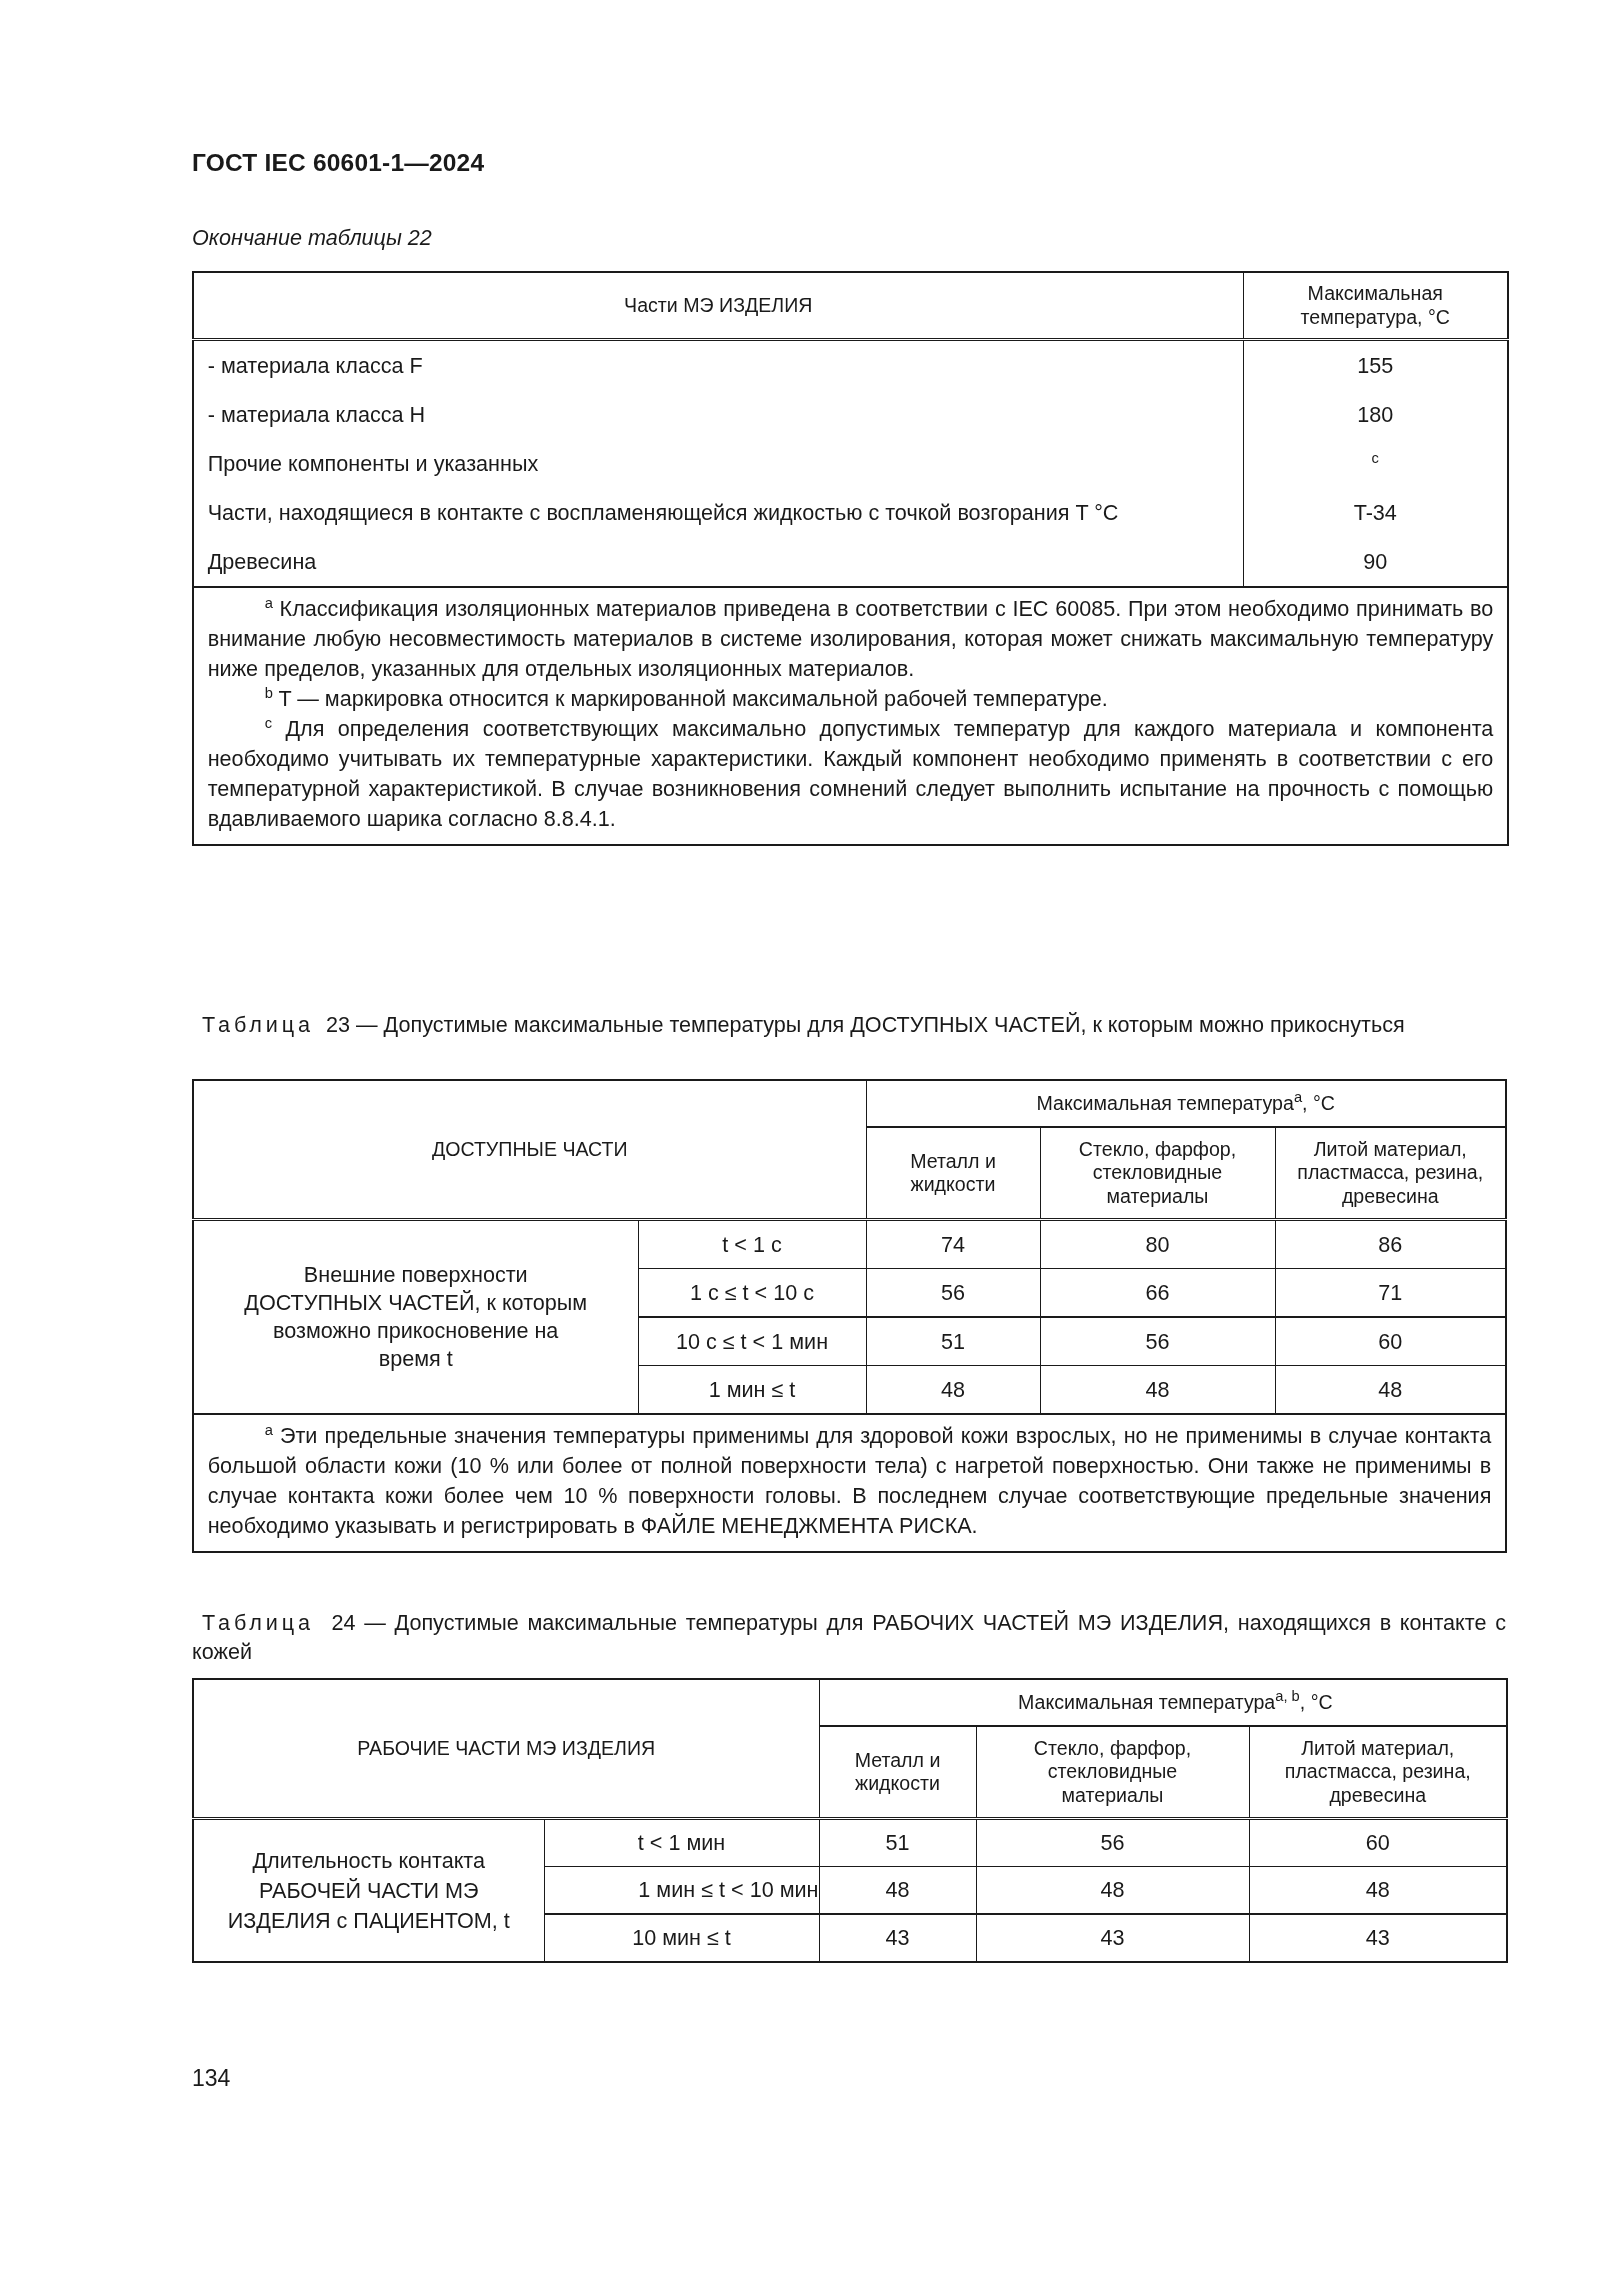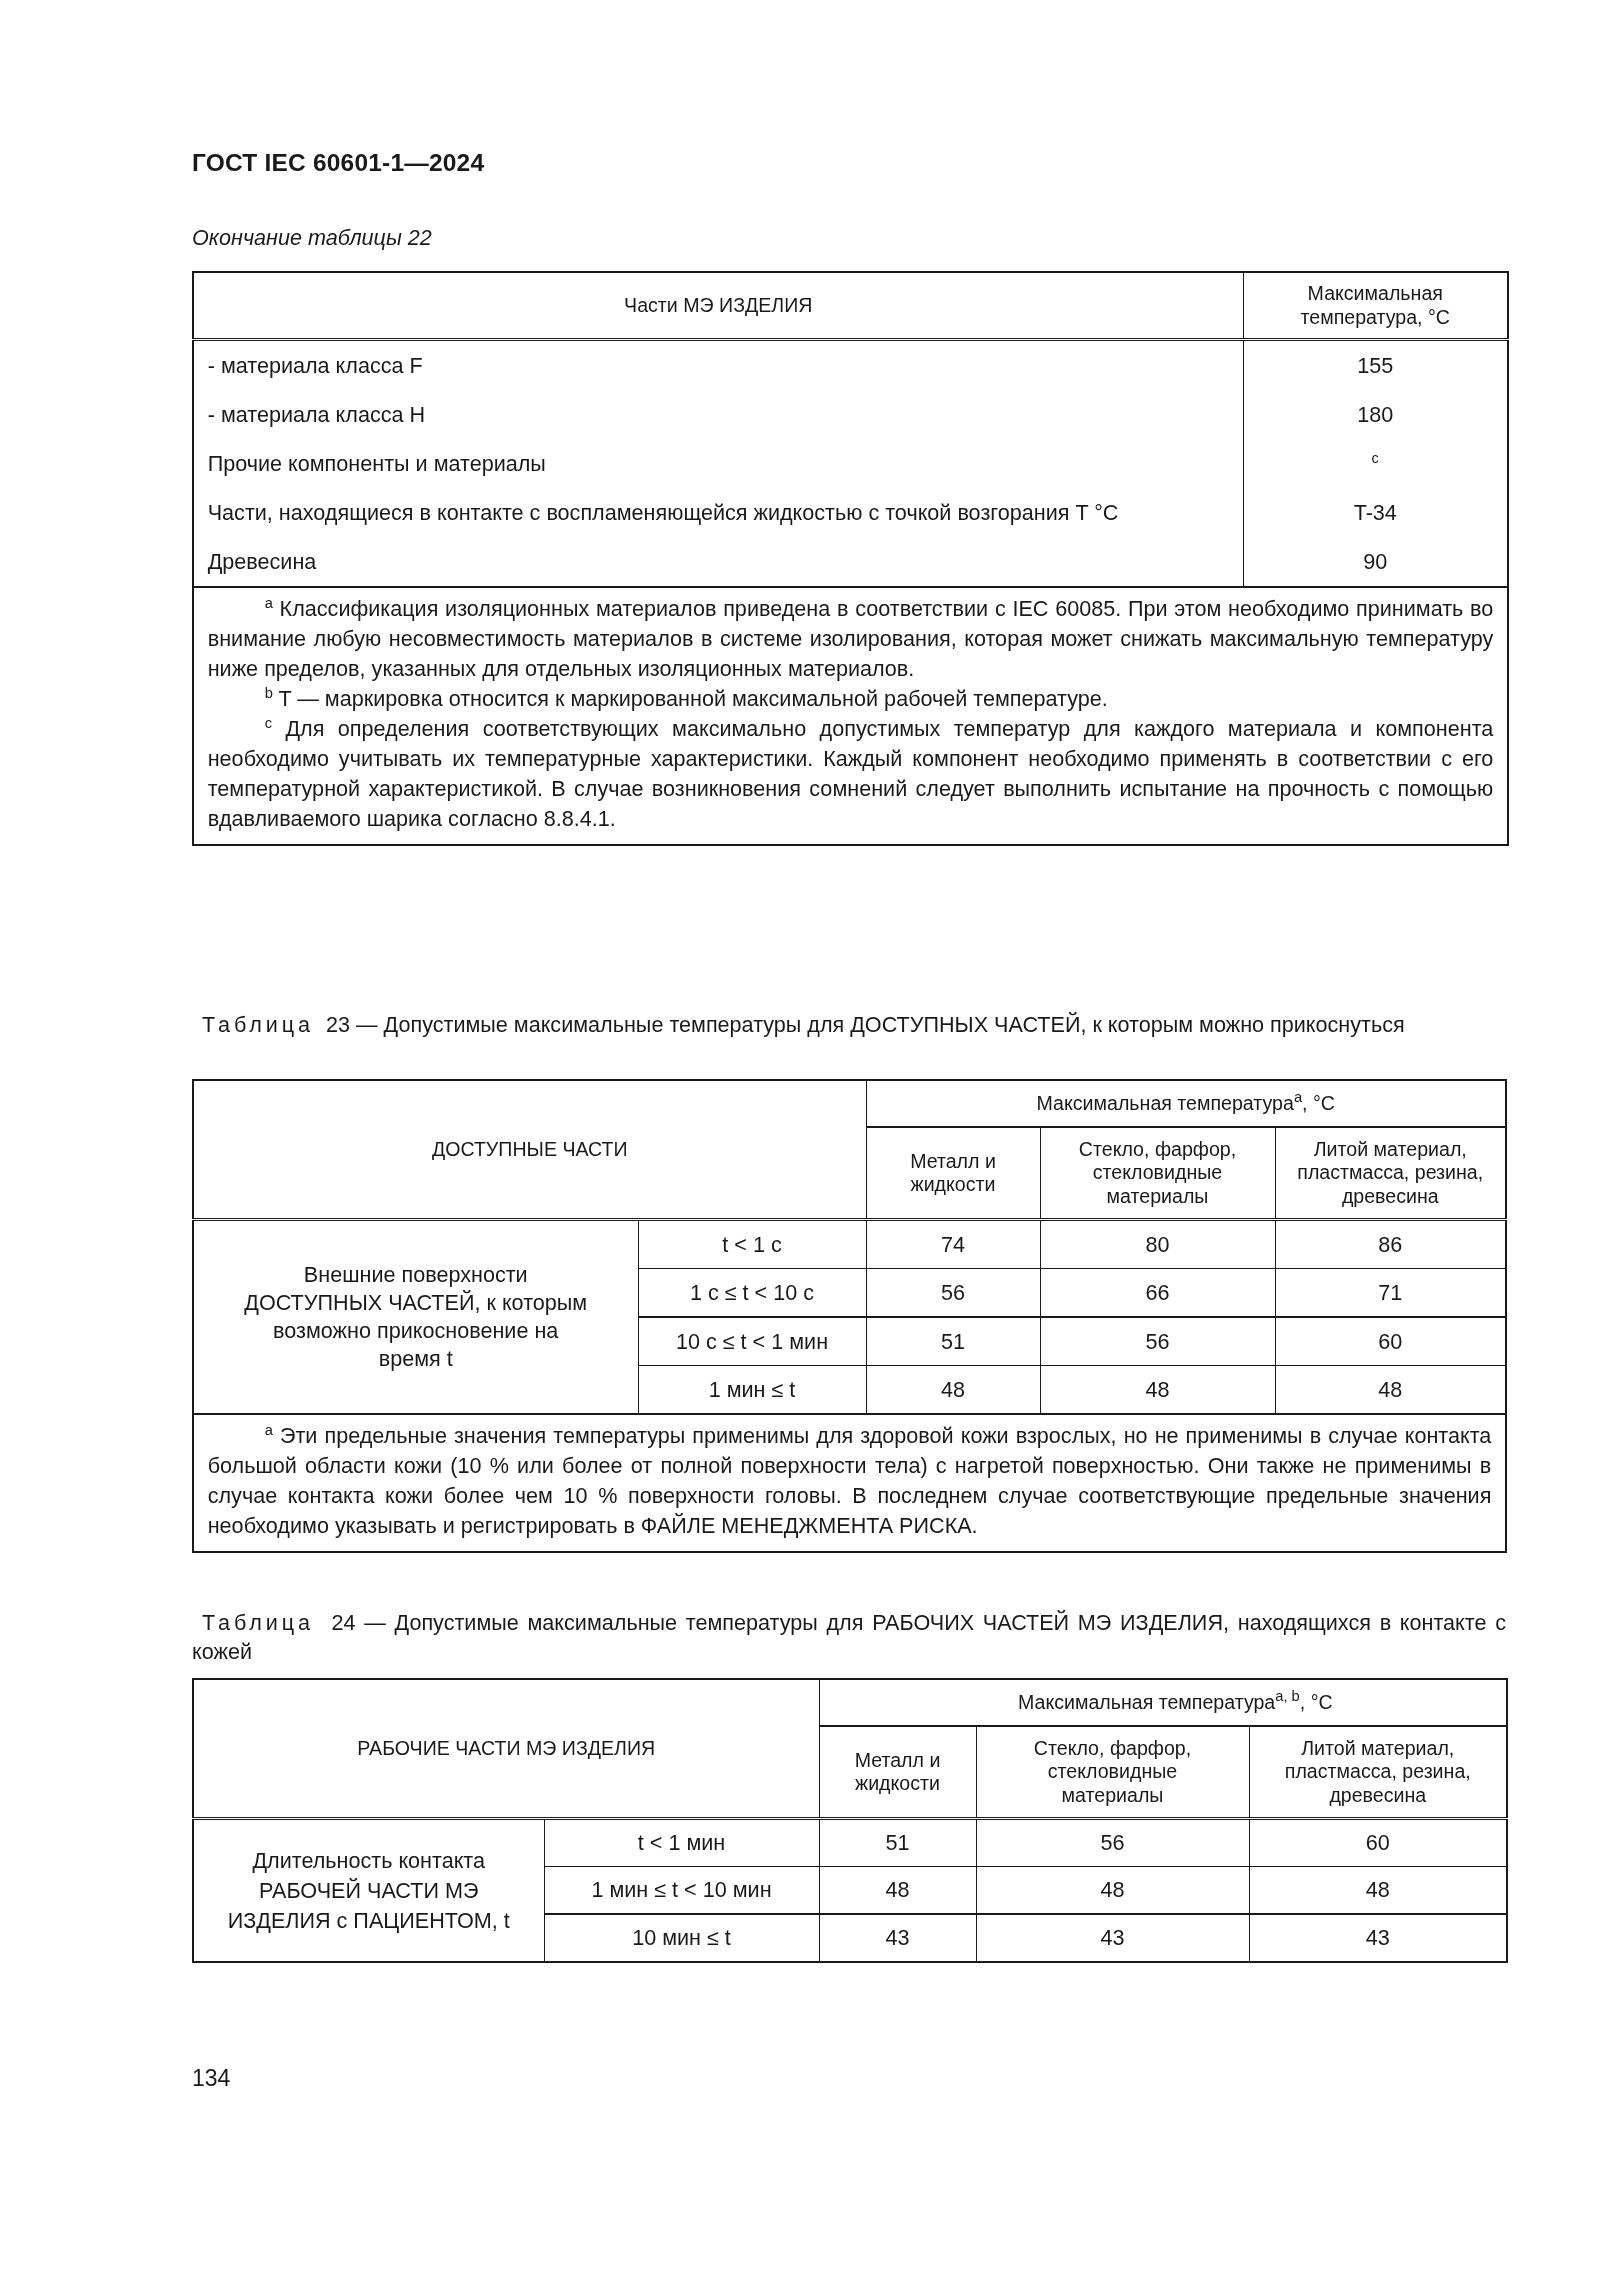--- a/index.html
+++ b/index.html
@@ -46,21 +46,21 @@
   </tr>
   <tr class="row">
     <td class="body-txt name" style="border-right:1.5px solid #1a1a1a;">-  материала класса F</td>
     <td class="body-txt center">155</td>
   </tr>
   <tr class="row">
     <td class="body-txt name" style="border-right:1.5px solid #1a1a1a;">-  материала класса H</td>
     <td class="body-txt center">180</td>
   </tr>
   <tr class="row">
-    <td class="body-txt name" style="border-right:1.5px solid #1a1a1a;">Прочие компоненты и материалы</td>
+    <td class="body-txt name" style="border-right:1.5px solid #1a1a1a;">Прочие компоненты и указанных</td>
     <td class="body-txt center"><span></span><span class="sup">c</span></td>
   </tr>
   <tr class="row">
     <td class="body-txt name" style="border-right:1.5px solid #1a1a1a;">Части, находящиеся в контакте с воспламеняющейся жидкостью с точкой возгорания T °C</td>
     <td class="body-txt center">T-34</td>
   </tr>
   <tr class="row">
     <td class="body-txt name" style="border-right:1.5px solid #1a1a1a;height:43px;">Древесина</td>
     <td class="body-txt center">90</td>
   </tr>
@@ -154,21 +154,21 @@
     <td class="cell hdr dbl-bottom" style="padding:0 13.7px;">Литой материал, пластмасса, резина, древесина</td>
   </tr>
   <tr>
     <td rowspan="3" class="cell body-txt center" style="line-height:30px;padding:0 29px;">Длительность контакта РАБОЧЕЙ ЧАСТИ МЭ ИЗДЕЛИЯ с ПАЦИЕНТОМ, t</td>
     <td class="cell body-txt center" style="height:46px;">t &lt; 1 мин</td>
     <td class="cell body-txt center">51</td>
     <td class="cell body-txt center">56</td>
     <td class="cell body-txt center">60</td>
   </tr>
   <tr>
-    <td class="cell body-txt center" style="height:46px;">1 мин ≤ t &lt; 10 мин</td>
+    <td class="cell body-txt center" style="height:46px;text-align:right;">1 мин ≤ t &lt; 10 мин</td>
     <td class="cell body-txt center">48</td>
     <td class="cell body-txt center">48</td>
     <td class="cell body-txt center">48</td>
   </tr>
   <tr>
     <td class="cell body-txt center" style="height:46px;border-top:2.9px solid #1a1a1a;">10 мин ≤ t</td>
     <td class="cell body-txt center" style="border-top:2.9px solid #1a1a1a;">43</td>
     <td class="cell body-txt center" style="border-top:2.9px solid #1a1a1a;">43</td>
     <td class="cell body-txt center" style="border-top:2.9px solid #1a1a1a;">43</td>
   </tr>

